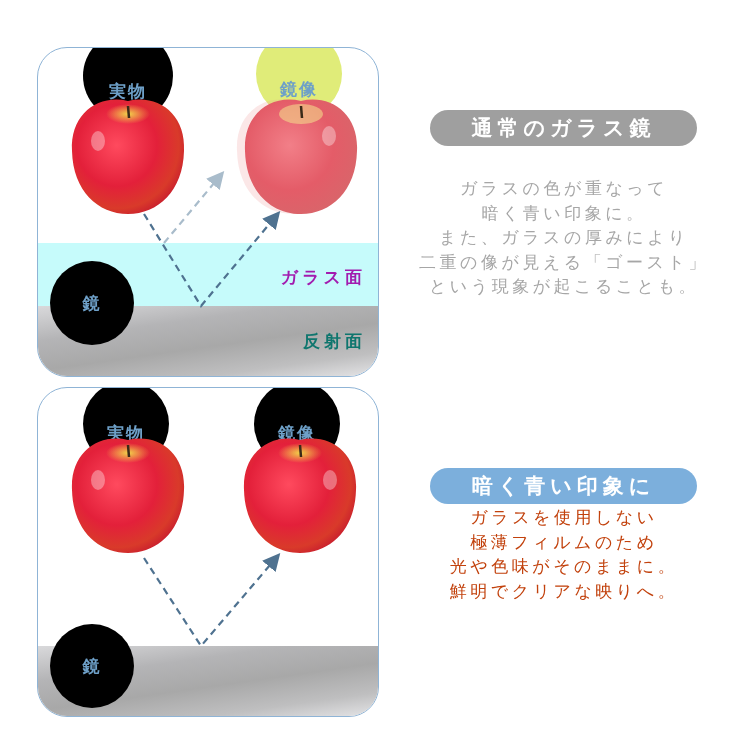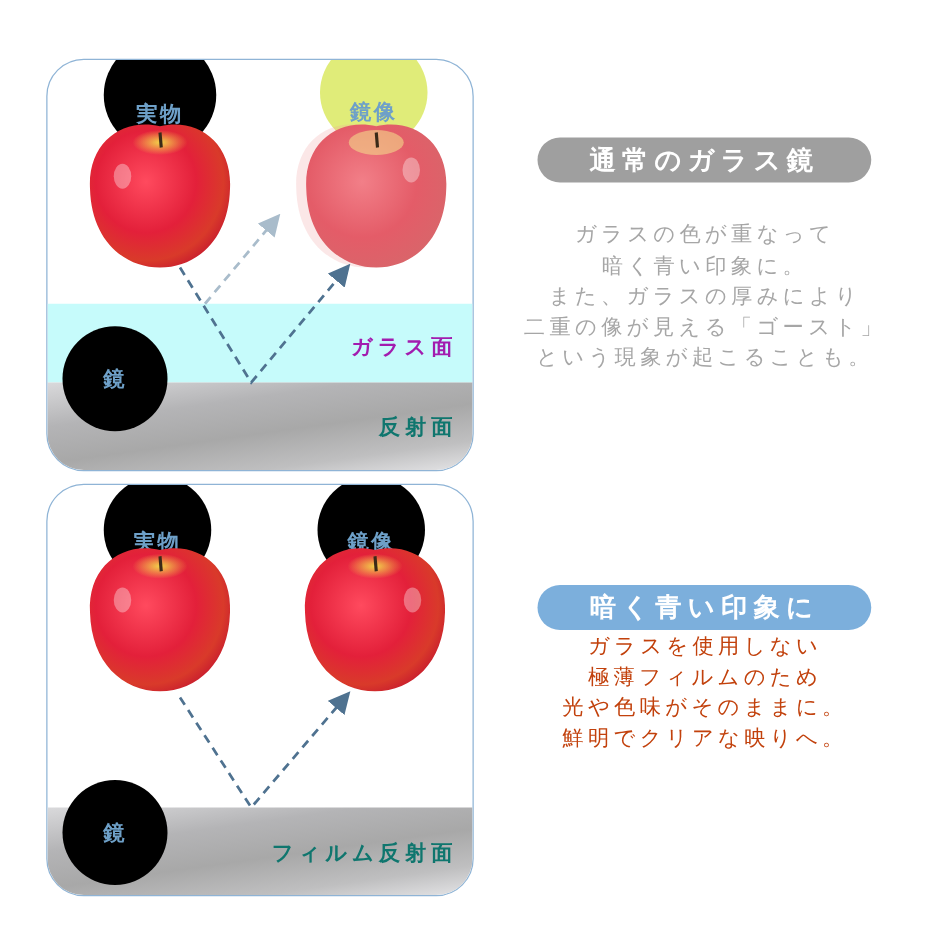--- a/index.html
+++ b/index.html
@@ -93,21 +93,20 @@
     </g>
 
     <line x1="126" y1="195" x2="182" y2="128" stroke="#a9bccb" stroke-width="2.2" stroke-dasharray="7,5" marker-end="url(#arrLight)"></line>
 
     <polyline points="106,166 163,258 238,168" fill="none" stroke="#4f7290" stroke-width="2.2" stroke-dasharray="7,5" marker-end="url(#arrDark)"></polyline>
   </svg>
 </div>
 
 <div class="panel p2">
   <div class="surface" style="top:258px;"></div>
-  <div class="label-white" style="right:12px;top:283px;">フィルム反射面</div>
 
   <div class="circle" style="left:45px;top:-7px;width:86px;height:86px;">
     <span style="margin-top:18px">実物</span>
   </div>
   <div class="circle" style="left:216px;top:-7px;width:86px;height:86px;">
     <span style="margin-top:18px">鏡像</span>
   </div>
   <div class="circle" style="left:12px;top:236px;width:84px;height:84px;">
     <span>鏡</span>
   </div>

